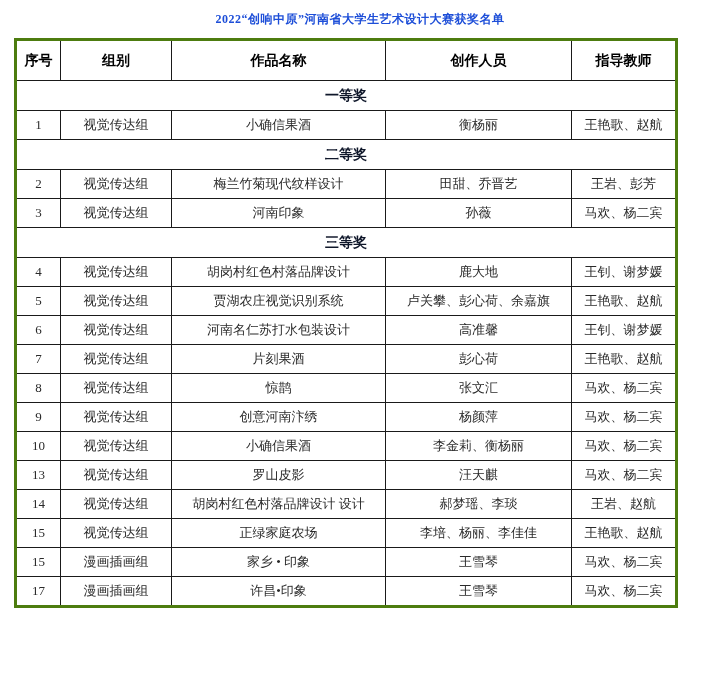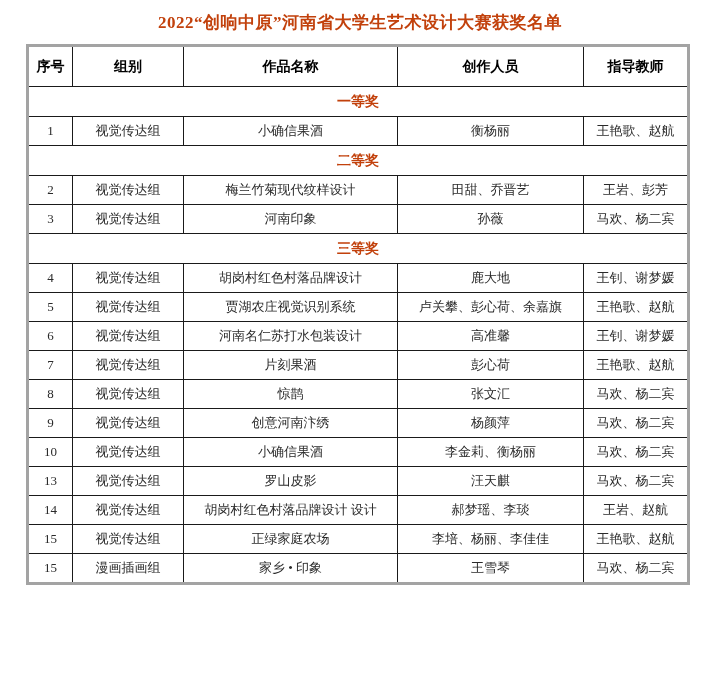--- a/index.html
+++ b/index.html
@@ -4,39 +4,39 @@
 <style>
   html,body{margin:0;padding:0;background:#ffffff;}
   body{
     width:720px;height:686px;overflow:hidden;
     font-family:"Liberation Serif","DejaVu Serif",serif;
     color:#1c1c1c;
   }
   .page{position:relative;width:720px;height:686px;background:#fff;}
   .title{
     margin:0;padding-top:11px;text-align:center;
-    font-size:17px;font-weight:bold;color:#c2410c;letter-spacing:.5px;
+    font-size:12px;font-weight:bold;color:#1d4ed8;letter-spacing:.5px;
   }
   table.awards{
     border-collapse:collapse;table-layout:fixed;
-    margin:10px 0 0 26px;width:661px;
-    border:3px solid #a3a3a3;
+    margin:10px 0 0 14px;width:661px;
+    border:3px solid #4d7c0f;
   }
   col.c0{width:45px;}
   col.c1{width:111px;}
   col.c2{width:214px;}
   col.c3{width:186px;}
   col.c4{width:105px;}
   th,td{
     border:1px solid #1a1a1a;
     text-align:center;vertical-align:middle;
     padding:0 2px;overflow:hidden;white-space:nowrap;
   }
   thead th{height:39px;font-weight:bold;font-size:14px;color:#000;}
-  td.section-cell{height:29px;font-weight:bold;font-size:14px;color:#c2410c;}
+  td.section-cell{height:29px;font-weight:bold;font-size:14px;color:#0f172a;}
   tr.data-row td{height:28px;font-size:13px;color:#2a2a2a;}
 </style>
 </head>
 <body>
 
 <div class="page">
   <h1 class="title">2022“创响中原”河南省大学生艺术设计大赛获奖名单</h1>
 
   <table class="awards">
     <colgroup>
@@ -156,15 +156,22 @@
           <td>李培、杨丽、李佳佳</td>
           <td>王艳歌、赵航</td>
         </tr>
         <tr class="data-row">
           <td>15</td>
           <td>漫画插画组</td>
           <td>家乡 • 印象</td>
           <td>王雪琴</td>
           <td>马欢、杨二宾</td>
         </tr>
+        <tr class="data-row">
+          <td>17</td>
+          <td>漫画插画组</td>
+          <td>许昌•印象</td>
+          <td>王雪琴</td>
+          <td>马欢、杨二宾</td>
+        </tr>
       </tbody>
   </table>
 </div>
 
 </body></html>

